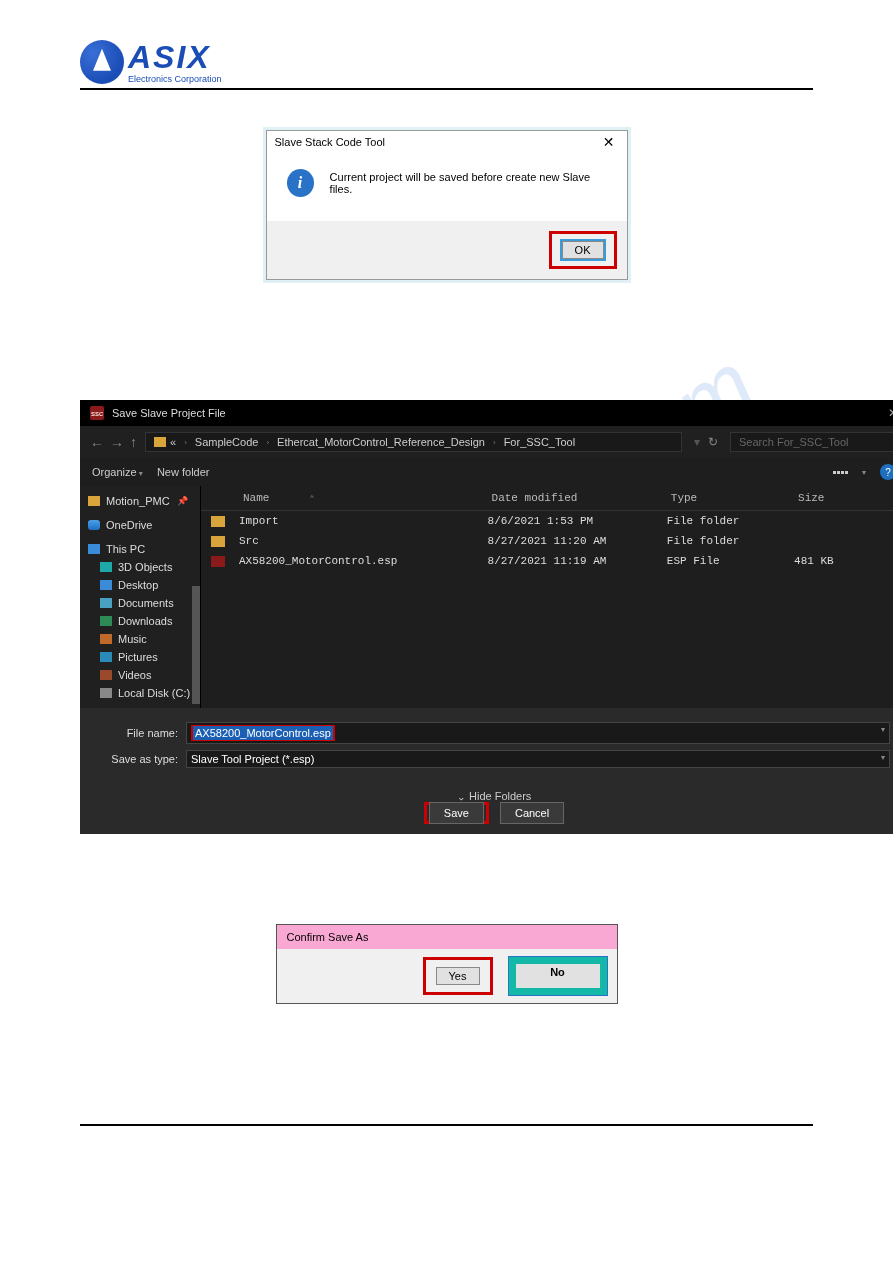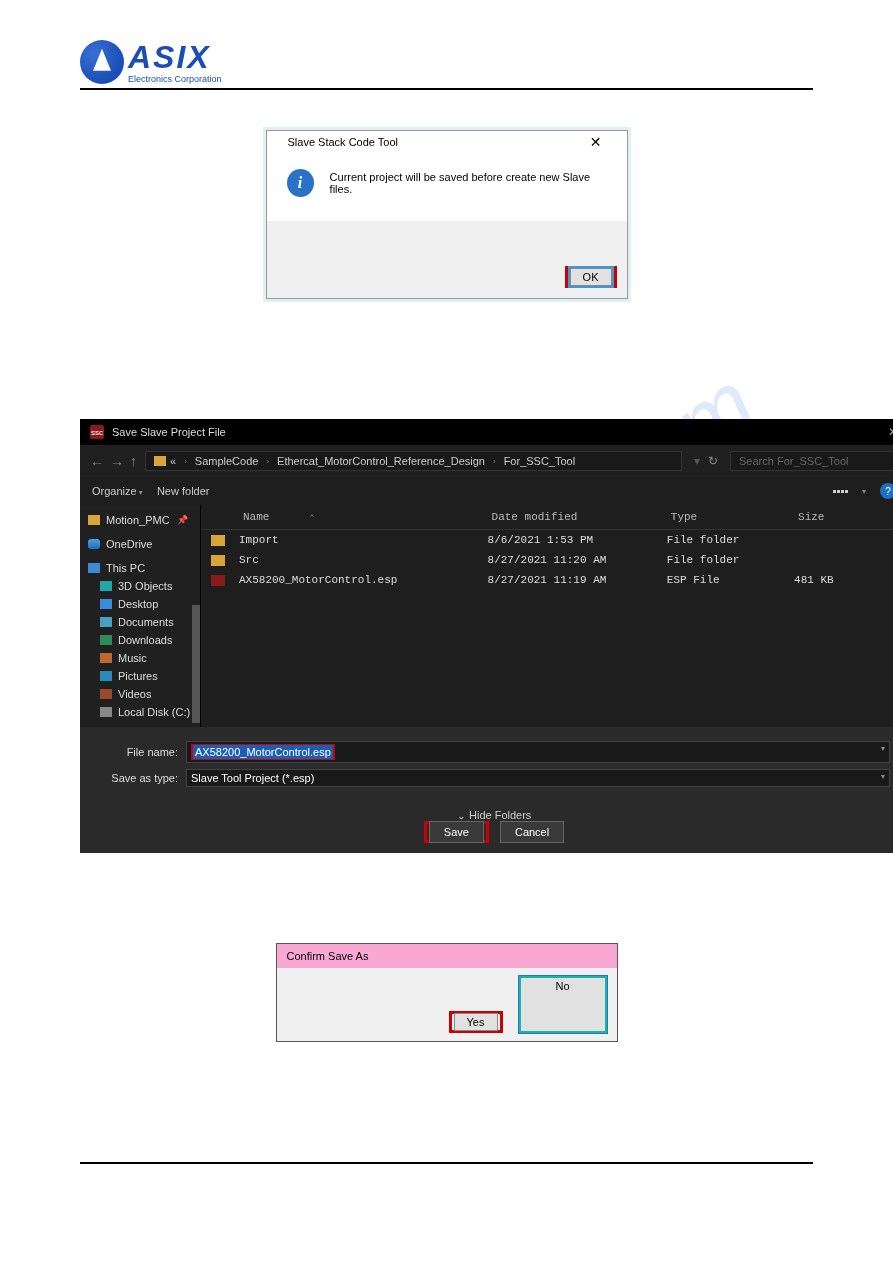--- a/index.html
+++ b/index.html
@@ -37,30 +37,30 @@
   .logo-text { display:flex; flex-direction:column; line-height:1; }
   .logo-main { font-size:32px; font-weight:700; font-style:italic; color:#1a4db5; letter-spacing:2px; }
   .logo-sub  { font-size:9px; color:#1a4db5; margin-top:2px; }
 
   
   .dlg1-wrap { display:flex; justify-content:center; margin-bottom:120px; }
   .dlg1 {
     width:360px; border:1px solid #999; background:#fff; box-shadow:0 0 0 3px #62b7cc33;
     font-size:11px;
   }
-  .dlg1-titlebar { display:flex; justify-content:space-between; align-items:center; padding:4px 21px; }
+  .dlg1-titlebar { display:flex; justify-content:space-between; align-items:center; padding:4px 8px; }
   .close-x { font-size:14px; line-height:1; font-weight:400; cursor:default; padding:0 4px;}
   .dlg1-body { display:flex; align-items:center; gap:16px; padding:16px 20px 24px 20px; }
   .info-icon {
     width:28px; height:28px; border-radius:50%; background:#2a72c8;
     display:flex; align-items:center; justify-content:center;
     color:#fff; font-family:Georgia,serif; font-style:italic; font-size:16px; font-weight:bold;
   }
   .dlg1-foot { background:#f0f0f0; padding:10px; display:flex; justify-content:flex-end; }
-  .hl-red { border:3px solid #c00; padding:2px; display:inline-block;margin-top:35px; }
+  .hl-red { border:3px solid #c00; padding:10px; display:inline-block; }
   .win-btn {
     min-width:60px; padding:2px 12px; font-size:11px;
     background:#e1e1e1; border:1px solid #888; cursor:default; text-align:center;
   }
   .win-btn.active { outline:2px solid #3a9bd8; }
 
   
   .savedlg {
     width:828px; margin:0 auto 90px auto; background:#1e1e1e; color:#ddd;
     font-size:11px; position:relative;
@@ -139,21 +139,21 @@
   .dlg3-wrap { display:flex; justify-content:center; margin-bottom:120px; }
   .dlg3 { width:340px; border:1px solid #555; background:#f9a8d4; font-size:11px; }
   .dlg3-title { padding:6px 10px; font-size:11px;}
   .dlg3-body { display:flex; gap:14px; padding:10px 16px 18px 16px; align-items:flex-start;}
   .warn-icon {
     width:0;height:0;border-left:14px solid transparent;border-right:14px solid transparent;
     border-bottom:24px solid #f7c948; position:relative; margin-top:2px;
   }
   .warn-icon::after { content:"!"; position:absolute; left:-3px; top:6px; font-weight:bold; font-size:14px; color:#000;}
   .dlg3-foot { background:#f0f0f0; padding:8px 10px; display:flex; justify-content:flex-end; gap:16px;}
-  .win-btn.blue { border:2px solid #14b8a6; outline:1px solid #2a72c8;}
+  .win-btn.blue { border:7px solid #14b8a6; outline:1px solid #2a72c8;font-weight:bold;}
 
   .footer-rule { border-top:2px solid #000; margin-top:40px; }
 </style>
 </head>
 <body>
 
 <div class="page">
 
   <div class="watermark">manualshive.com</div>
 

